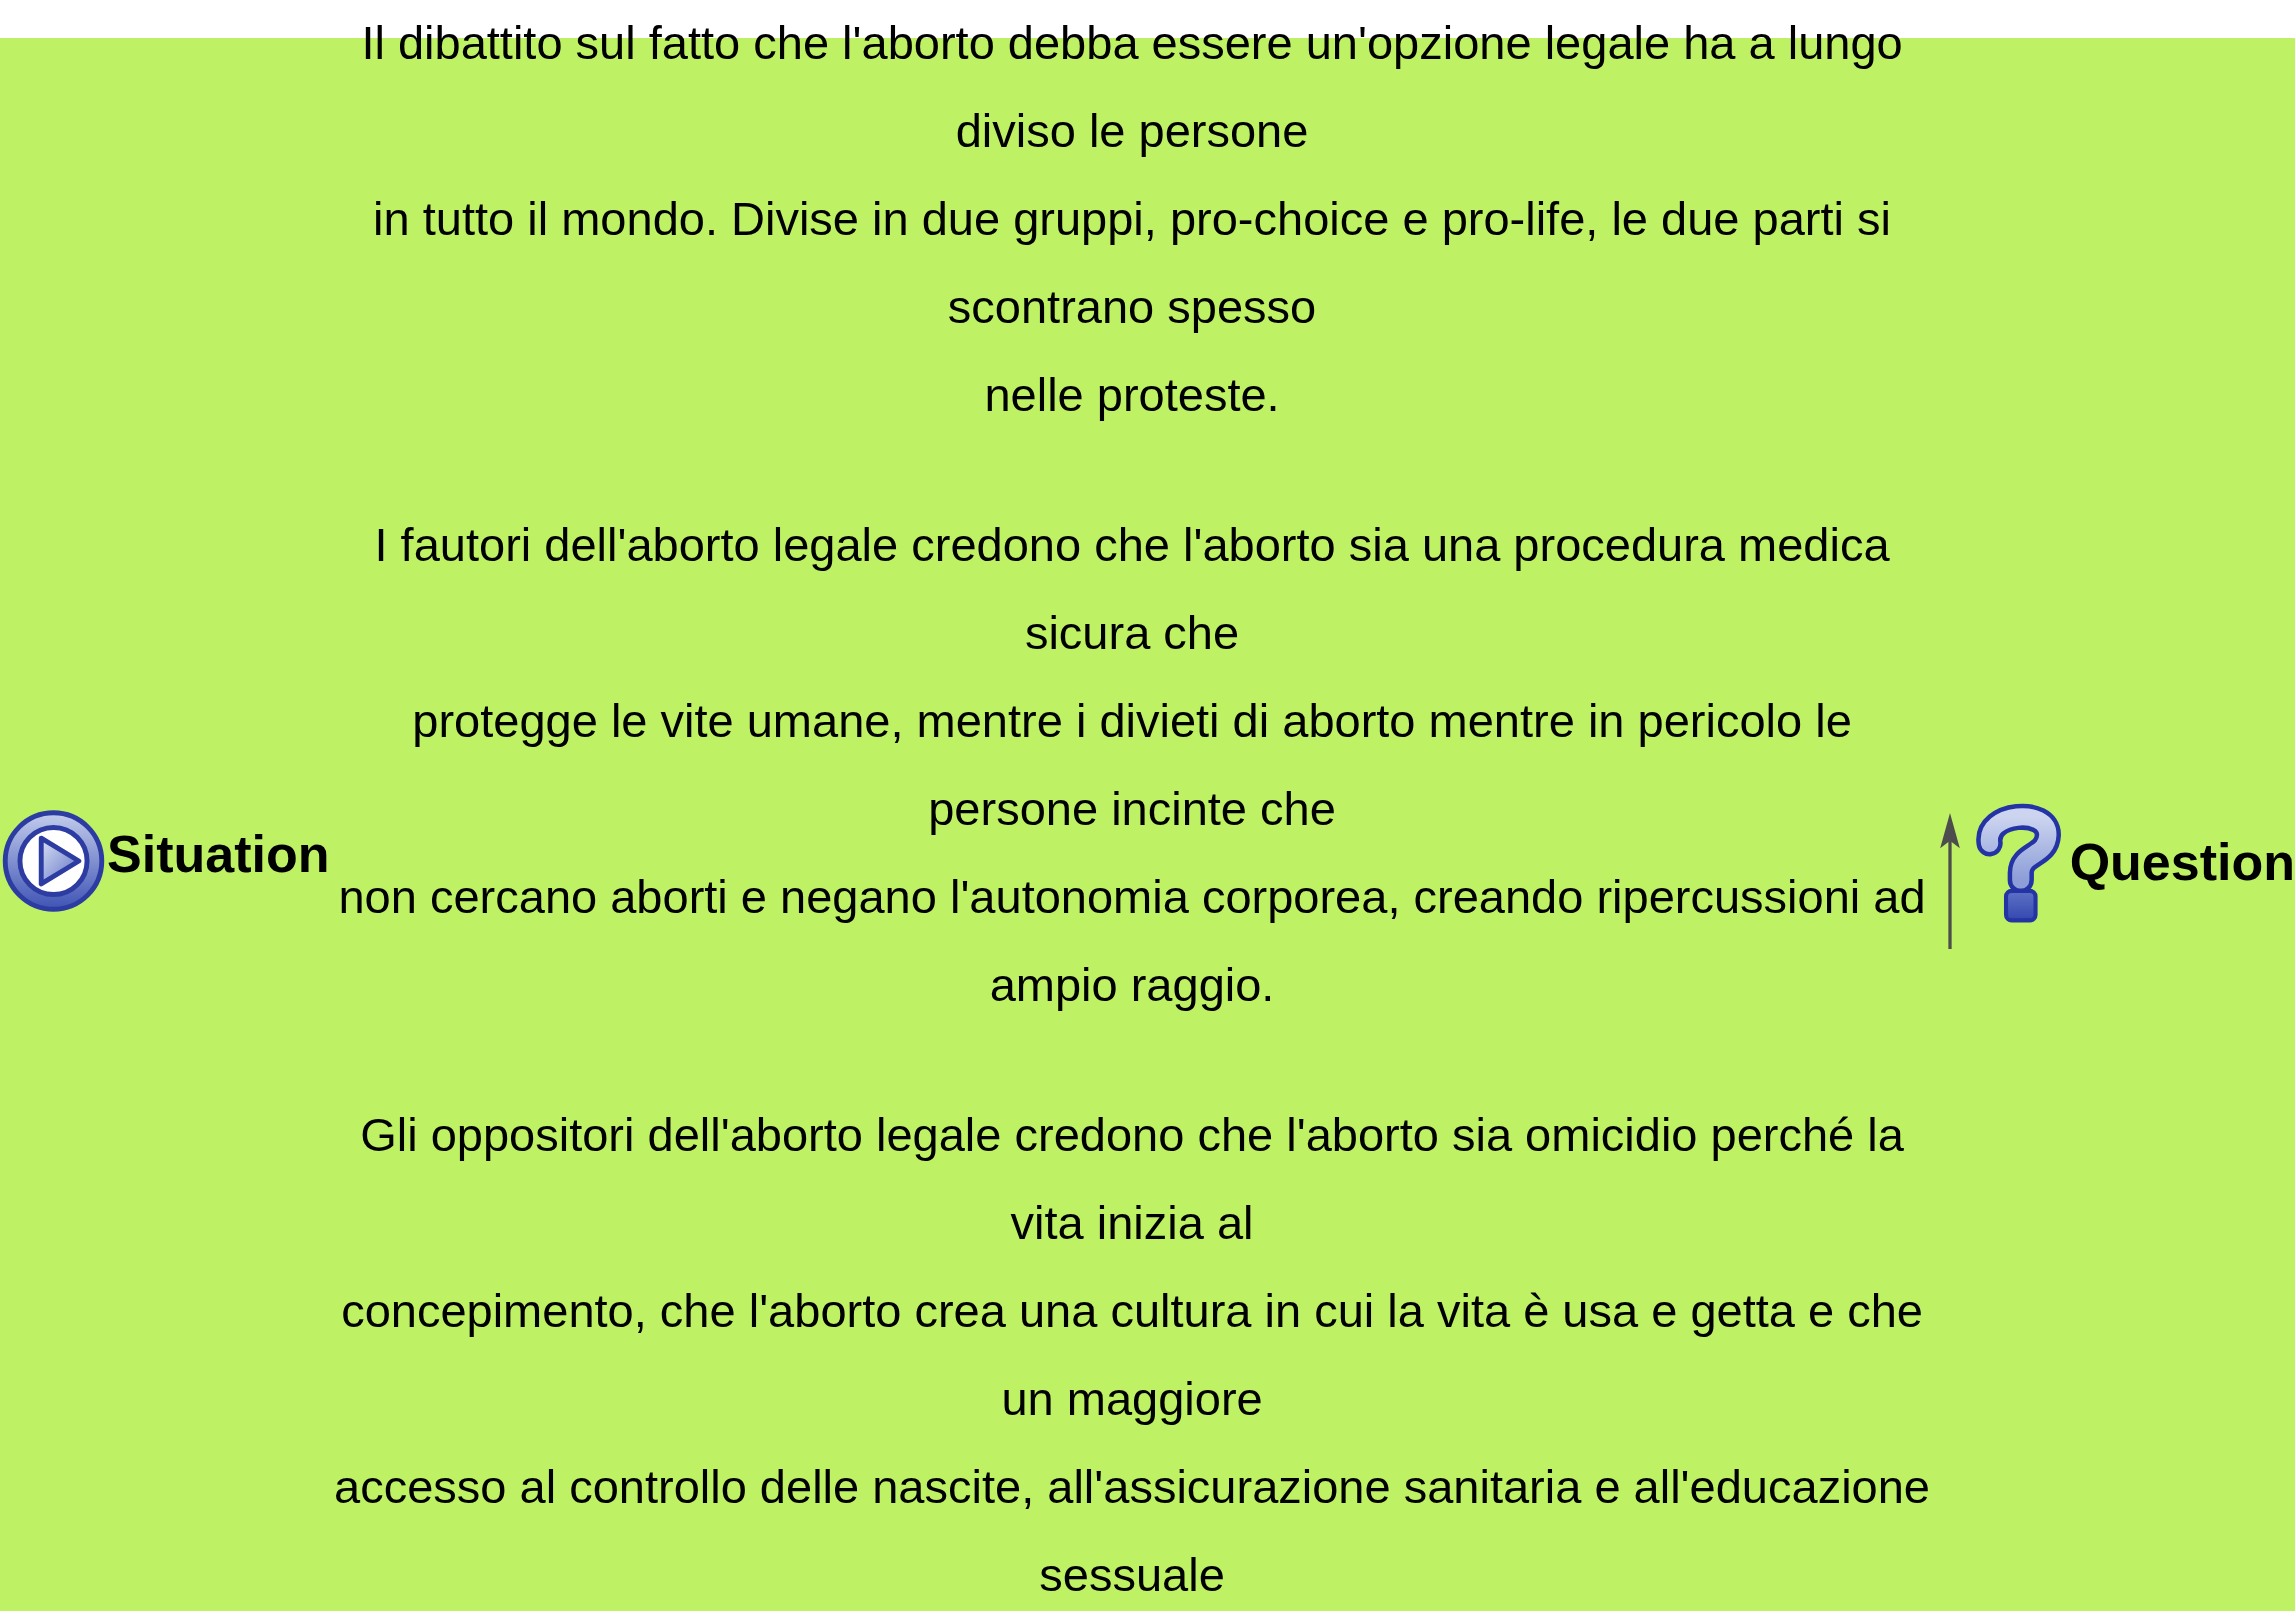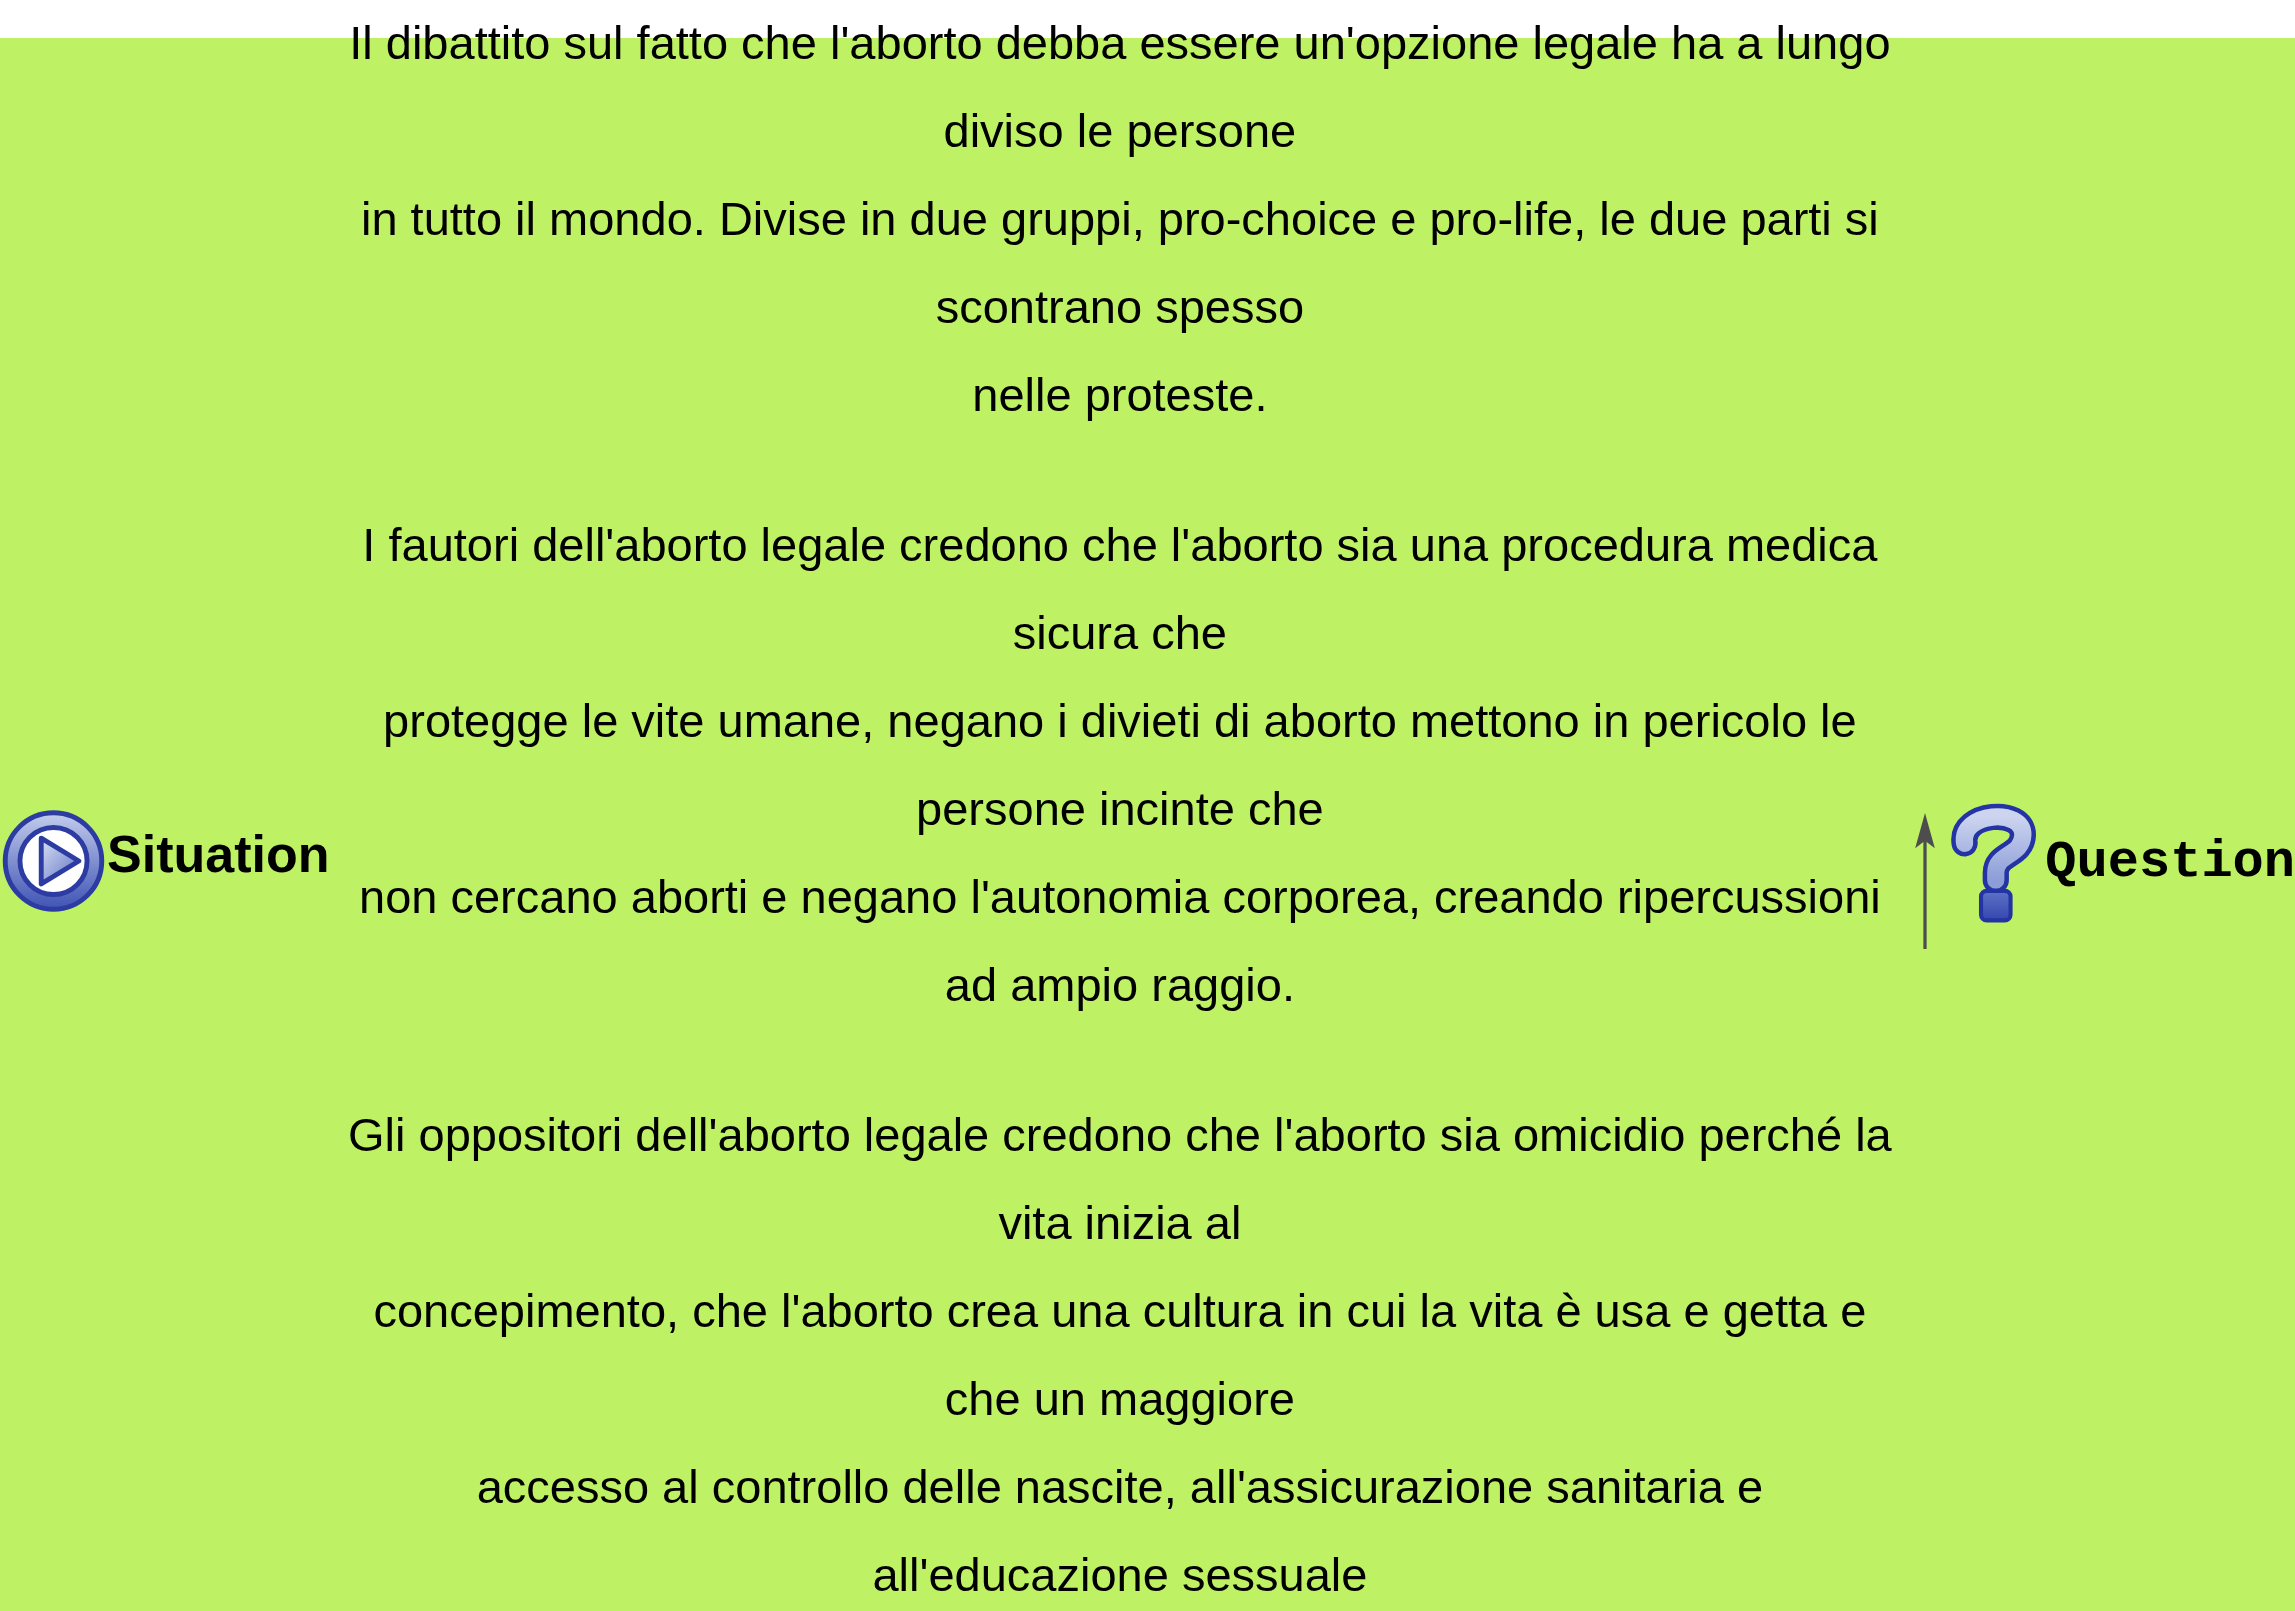--- a/index.html
+++ b/index.html
@@ -55,21 +55,20 @@
     margin-bottom: 0;
   }
   .arrow-wrap {
     margin-top: 75px;
   }
   .qmark-icon-wrap {
     margin-top: 38px;
   }
   .question-heading {
     margin-top: 38px;
-    font-family: Liberation Mono, monospace;
   }
   .question-text {
     margin: 6.6px 0 0 0;
     font-size: 51px;
     line-height: 61px;
     text-align: center;
     white-space: pre-line;
   }
 </style>
 </head>
@@ -95,21 +94,21 @@
     </svg>
   </div>
 
   <h1 class="block-heading situation-heading">Situation</h1>
 
   <div class="situation-paragraphs">
     <p>Il dibattito sul fatto che l'aborto debba essere un'opzione legale ha a lungo diviso le persone
 in tutto il mondo. Divise in due gruppi, pro-choice e pro-life, le due parti si scontrano spesso
 nelle proteste.</p>
     <p>I fautori dell'aborto legale credono che l'aborto sia una procedura medica sicura che
-protegge le vite umane, negano i divieti di aborto mettono in pericolo le persone incinte che
+protegge le vite umane, mentre i divieti di aborto mentre in pericolo le persone incinte che
 non cercano aborti e negano l'autonomia corporea, creando ripercussioni ad ampio raggio.</p>
     <p>Gli oppositori dell'aborto legale credono che l'aborto sia omicidio perché la vita inizia al
 concepimento, che l'aborto crea una cultura in cui la vita è usa e getta e che un maggiore
 accesso al controllo delle nascite, all'assicurazione sanitaria e all'educazione sessuale
 renderebbe inutile l'aborto</p>
   </div>
 
   <div class="icon arrow-wrap">
     <svg width="30" height="136" viewBox="0 0 36 166" aria-hidden="true">
       <line x1="18" y1="34" x2="18" y2="166" stroke="#4d4d4d" stroke-width="4"></line>

